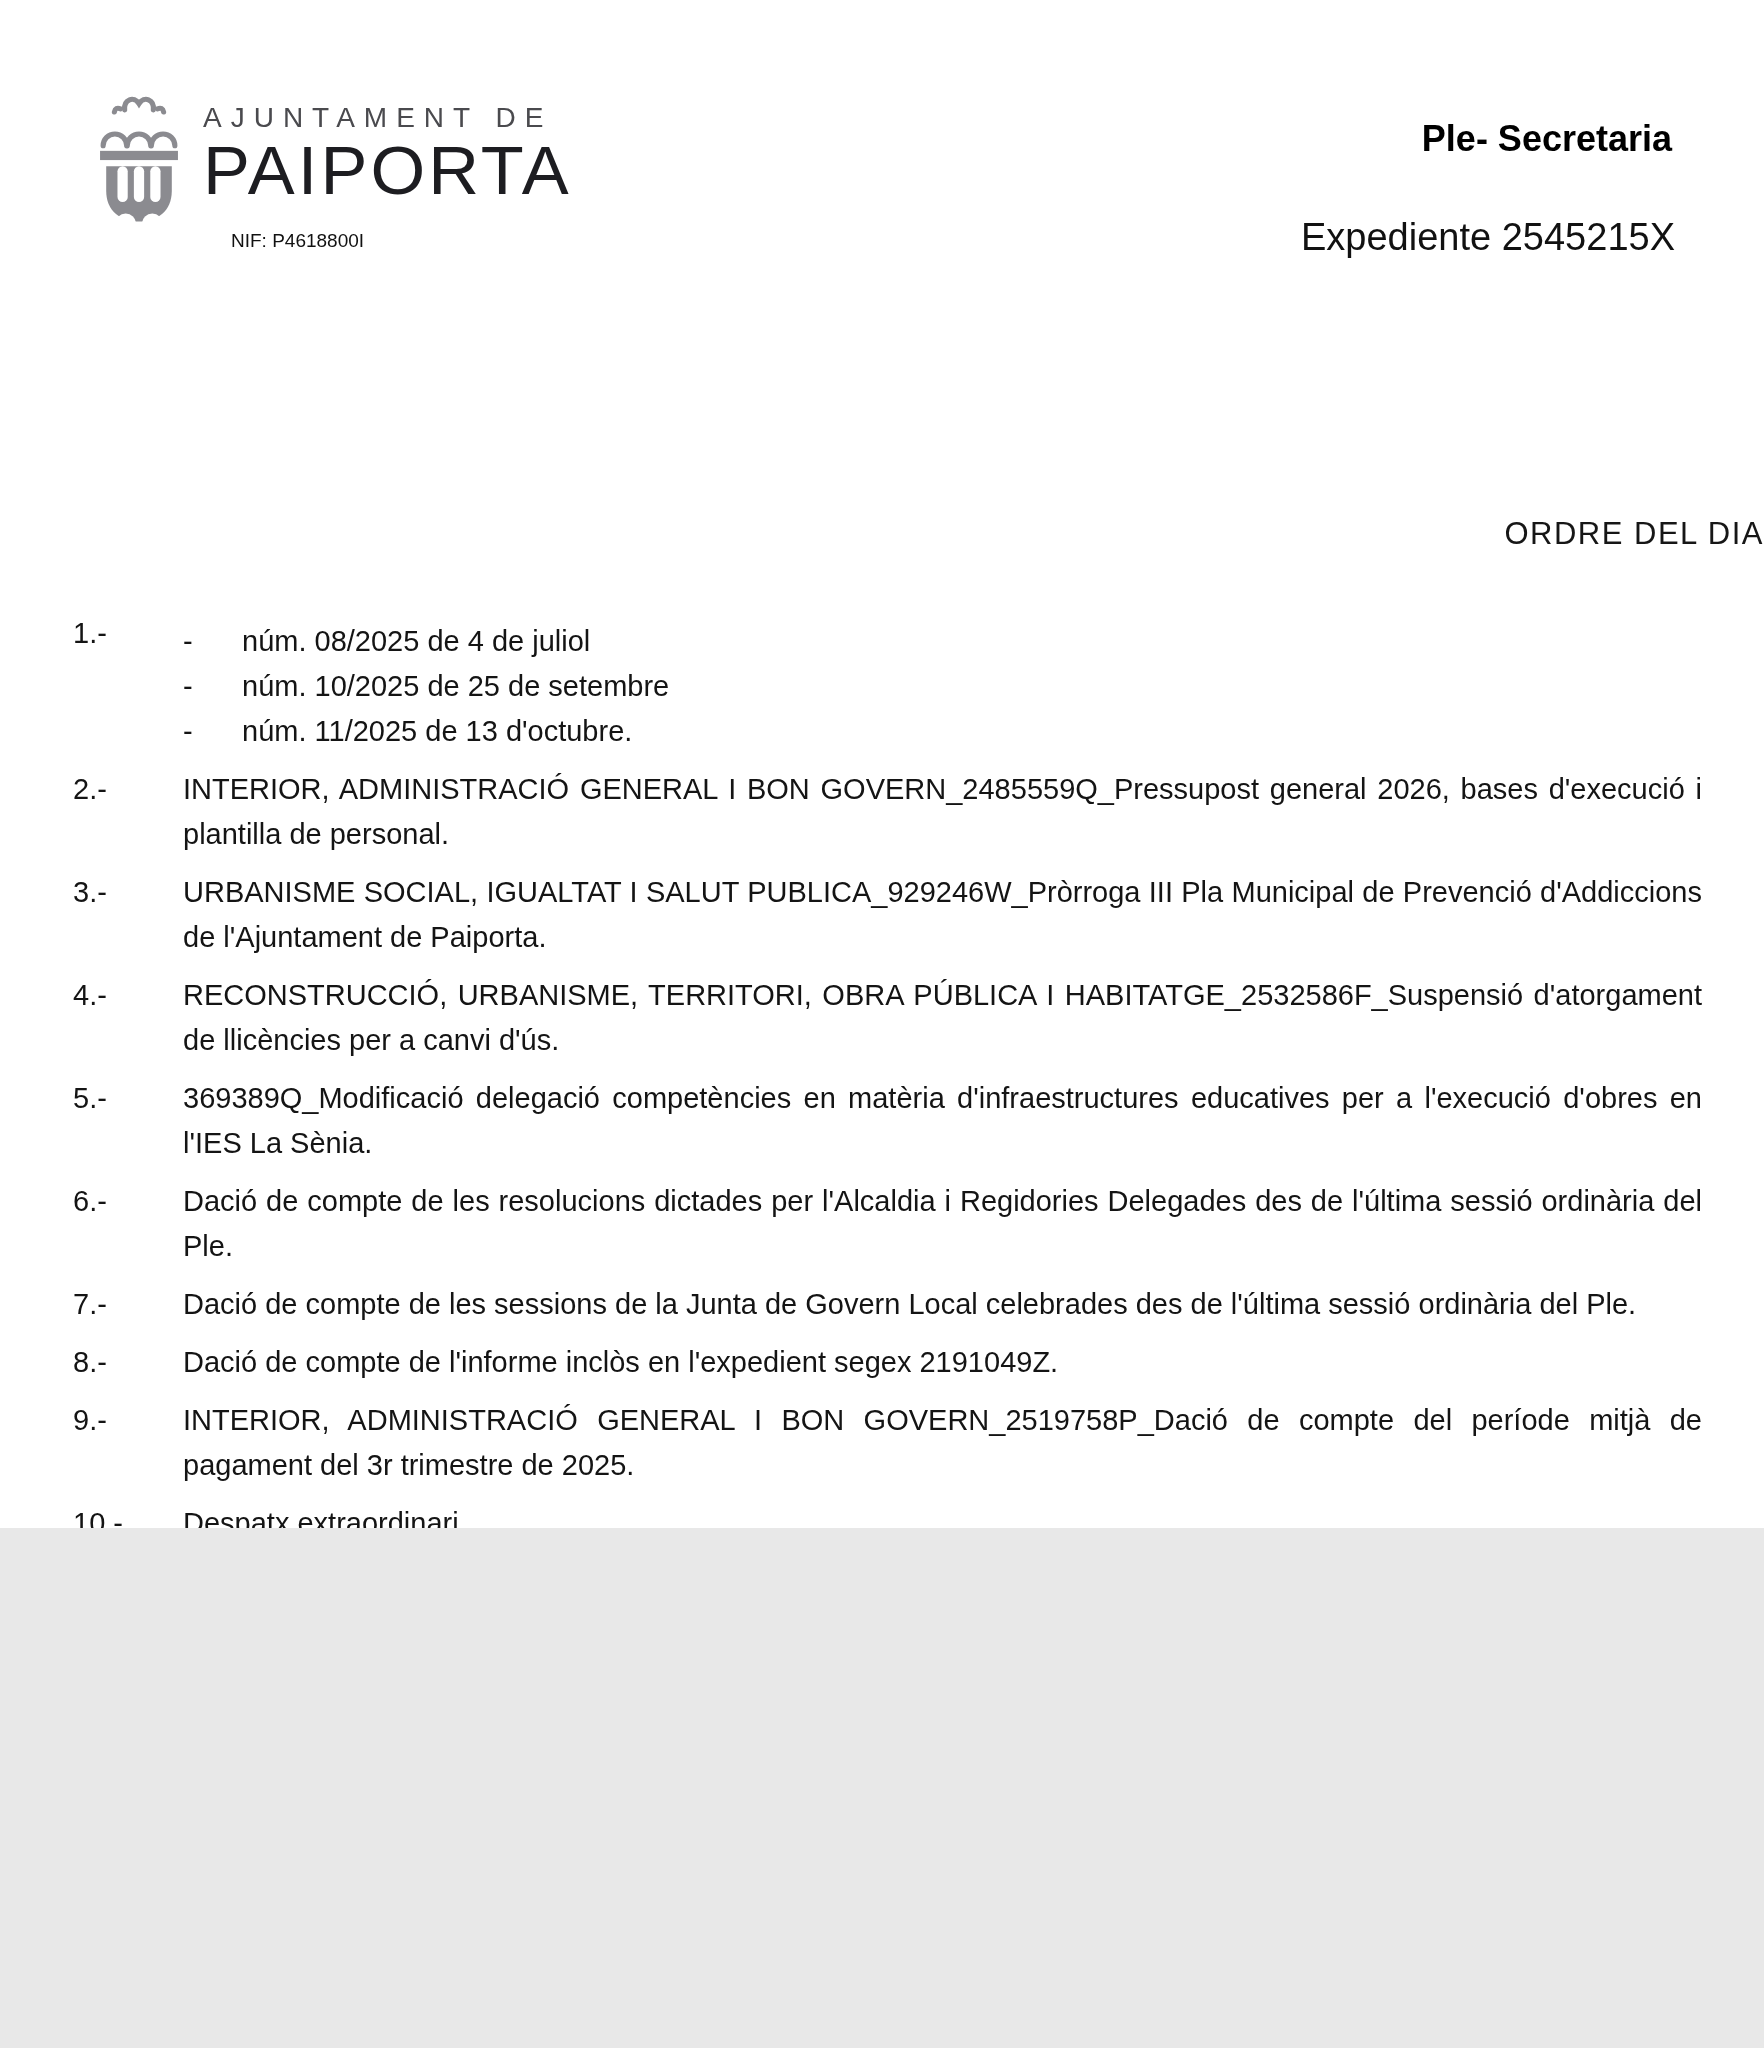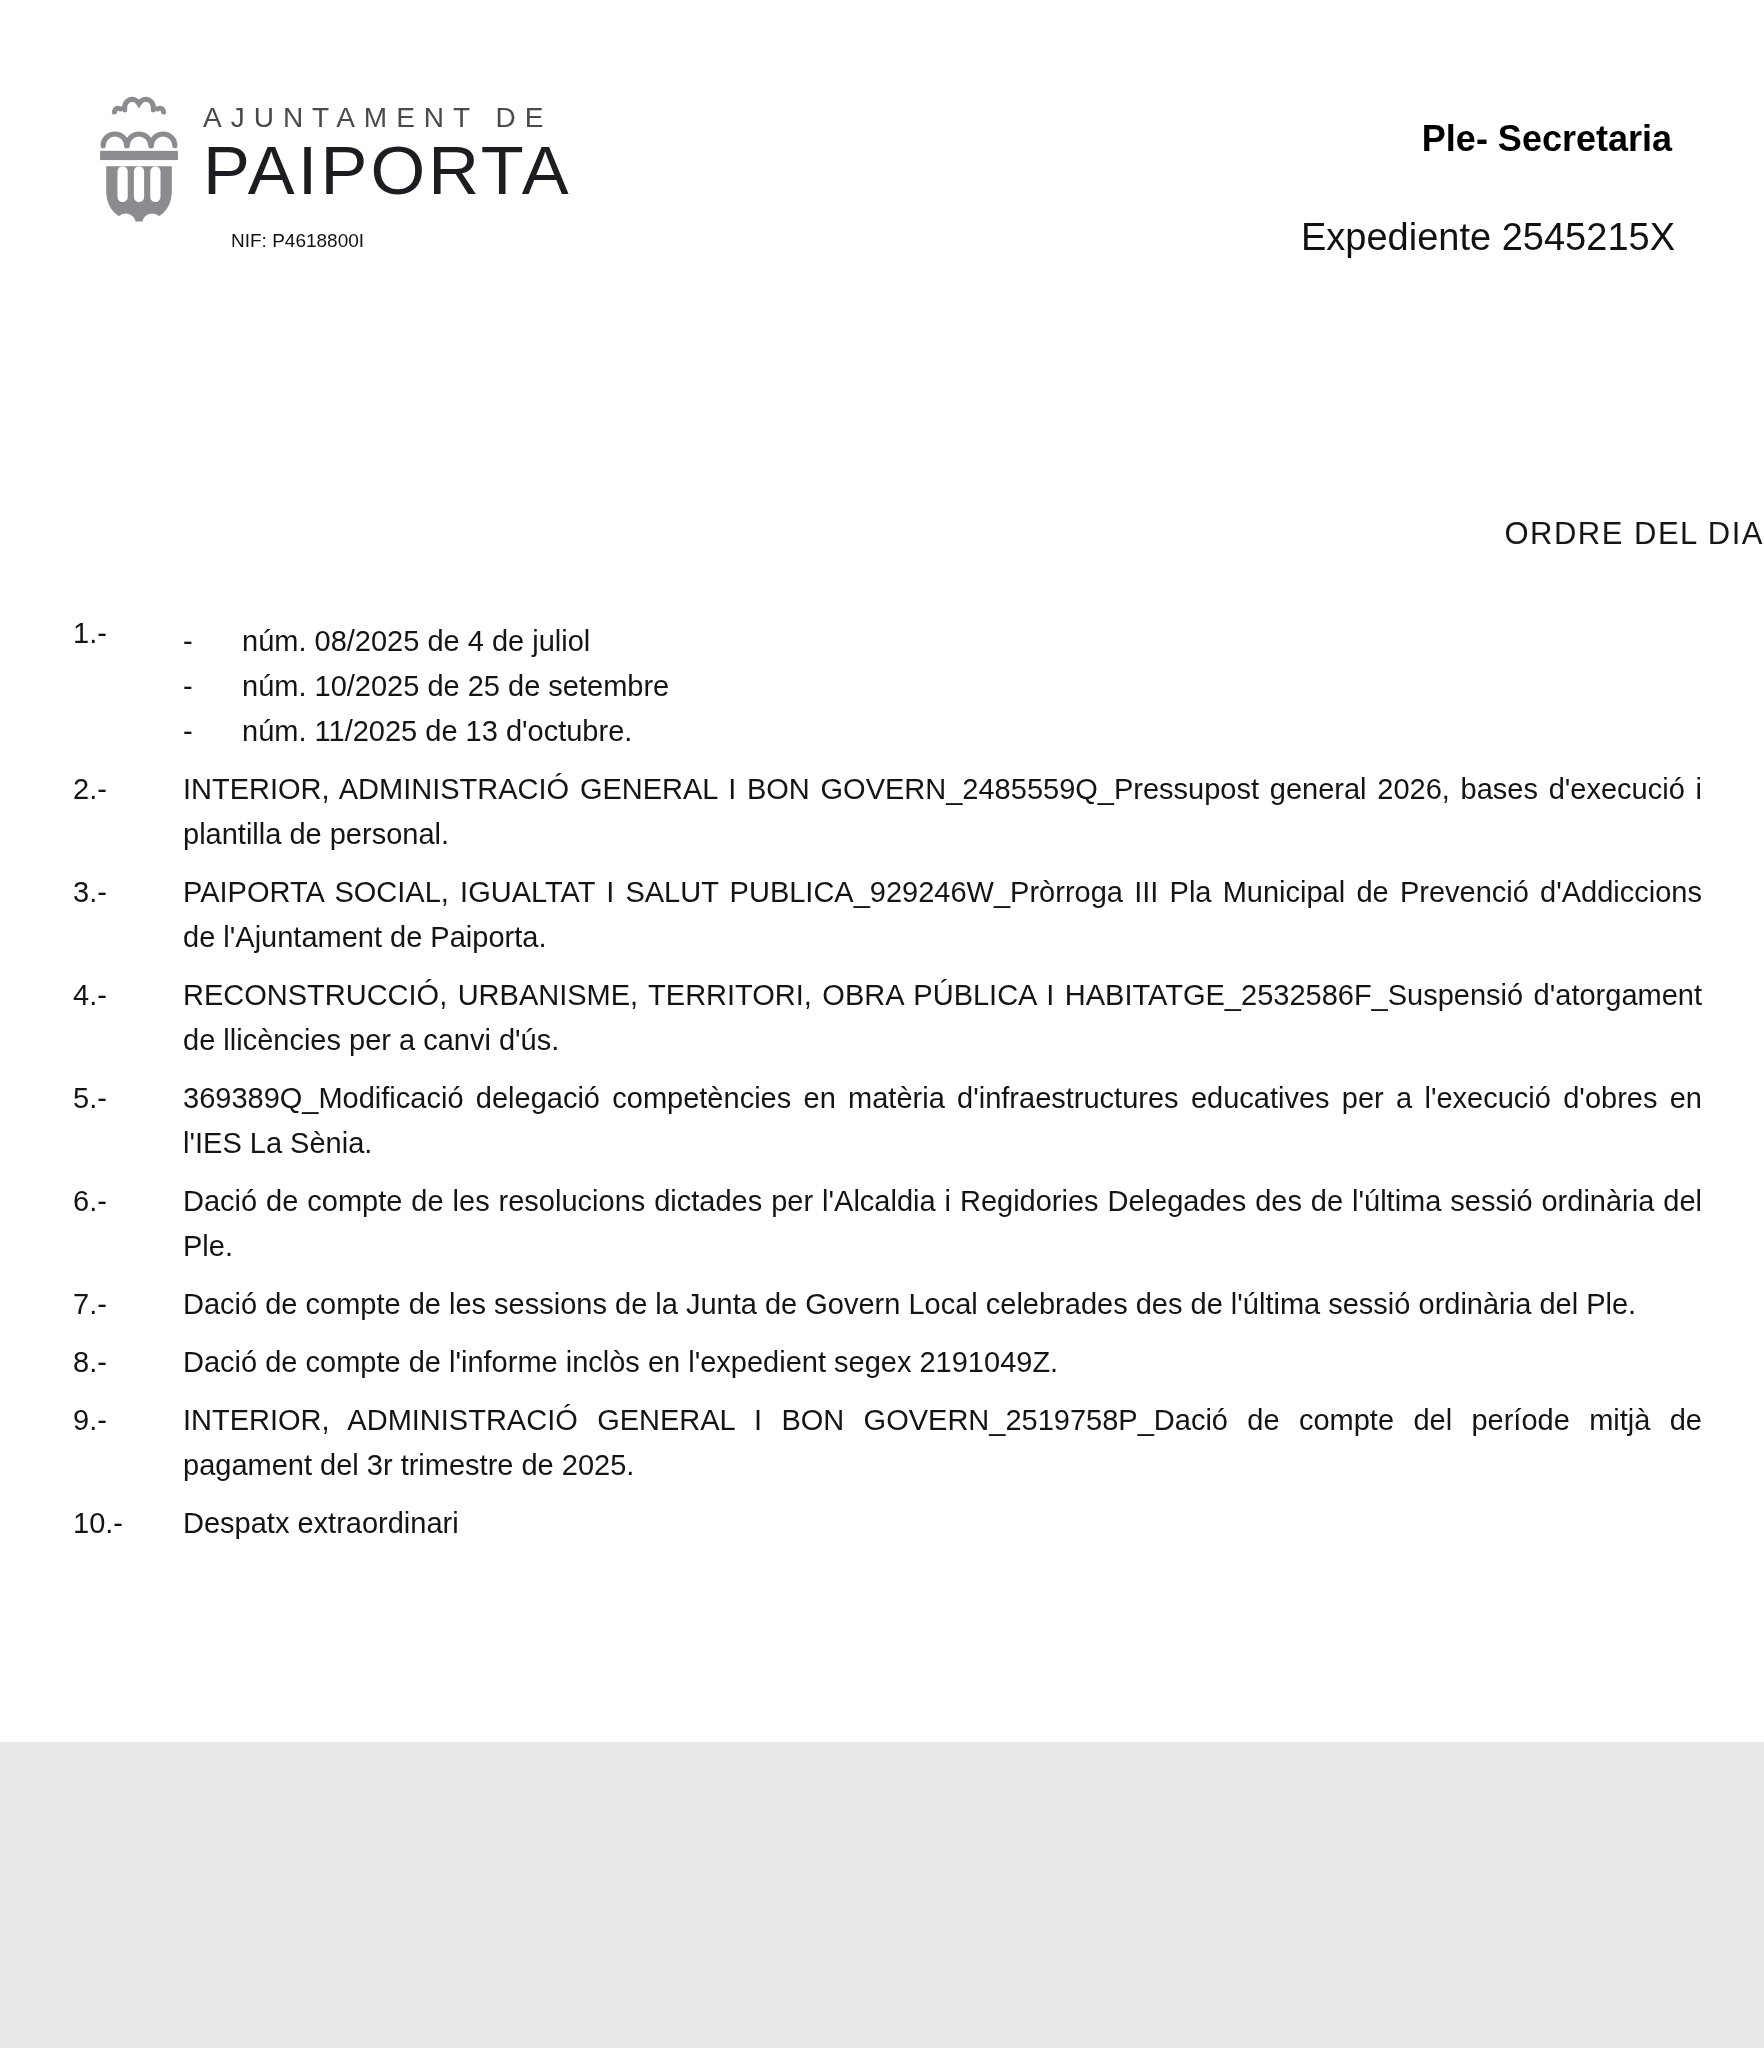--- a/index.html
+++ b/index.html
@@ -5,21 +5,21 @@
   :root{
     --ink:#1a1a1a;
     --crest:#8b8b90;
     --org1:#4a4a4e;
     --org2:#1d1d21;
   }
   *{box-sizing:border-box;}
   html,body{margin:0;padding:0;background:#e8e8e8;}
   .page{
     position:relative;
-    width:1764px;height:1742px;
+    width:1764px;height:1528px;
     background:#ffffff;
     font-family:"Liberation Sans", sans-serif;
     color:var(--ink);
     overflow:hidden;
     margin:0 auto;
   }
   
   .crest{position:absolute;left:98px;top:92px;width:82px;height:130px;}
   .wordmark{position:absolute;left:203px;top:104px;line-height:1;}
   .org1{
@@ -115,21 +115,21 @@
       </div>
     </div>
 
     <div class="item">
       <div class="item-num">2.-</div>
       <div class="item-text">INTERIOR, ADMINISTRACIÓ GENERAL I BON GOVERN_2485559Q_Pressupost general 2026, bases d'execució i plantilla de personal.</div>
     </div>
 
     <div class="item">
       <div class="item-num">3.-</div>
-      <div class="item-text">PAIPORTA SOCIAL, IGUALTAT I SALUT PUBLICA_929246W_Pròrroga III Pla Municipal de Prevenció d'Addiccions de l'Ajuntament de Paiporta.</div>
+      <div class="item-text">URBANISME SOCIAL, IGUALTAT I SALUT PUBLICA_929246W_Pròrroga III Pla Municipal de Prevenció d'Addiccions de l'Ajuntament de Paiporta.</div>
     </div>
 
     <div class="item">
       <div class="item-num">4.-</div>
       <div class="item-text">RECONSTRUCCIÓ, URBANISME, TERRITORI, OBRA PÚBLICA I HABITATGE_2532586F_Suspensió d'atorgament de llicències per a canvi d'ús.</div>
     </div>
 
     <div class="item">
       <div class="item-num">5.-</div>
       <div class="item-text">369389Q_Modificació delegació competències en matèria d'infraestructures educatives per a l'execució d'obres en l'IES La Sènia.</div>

